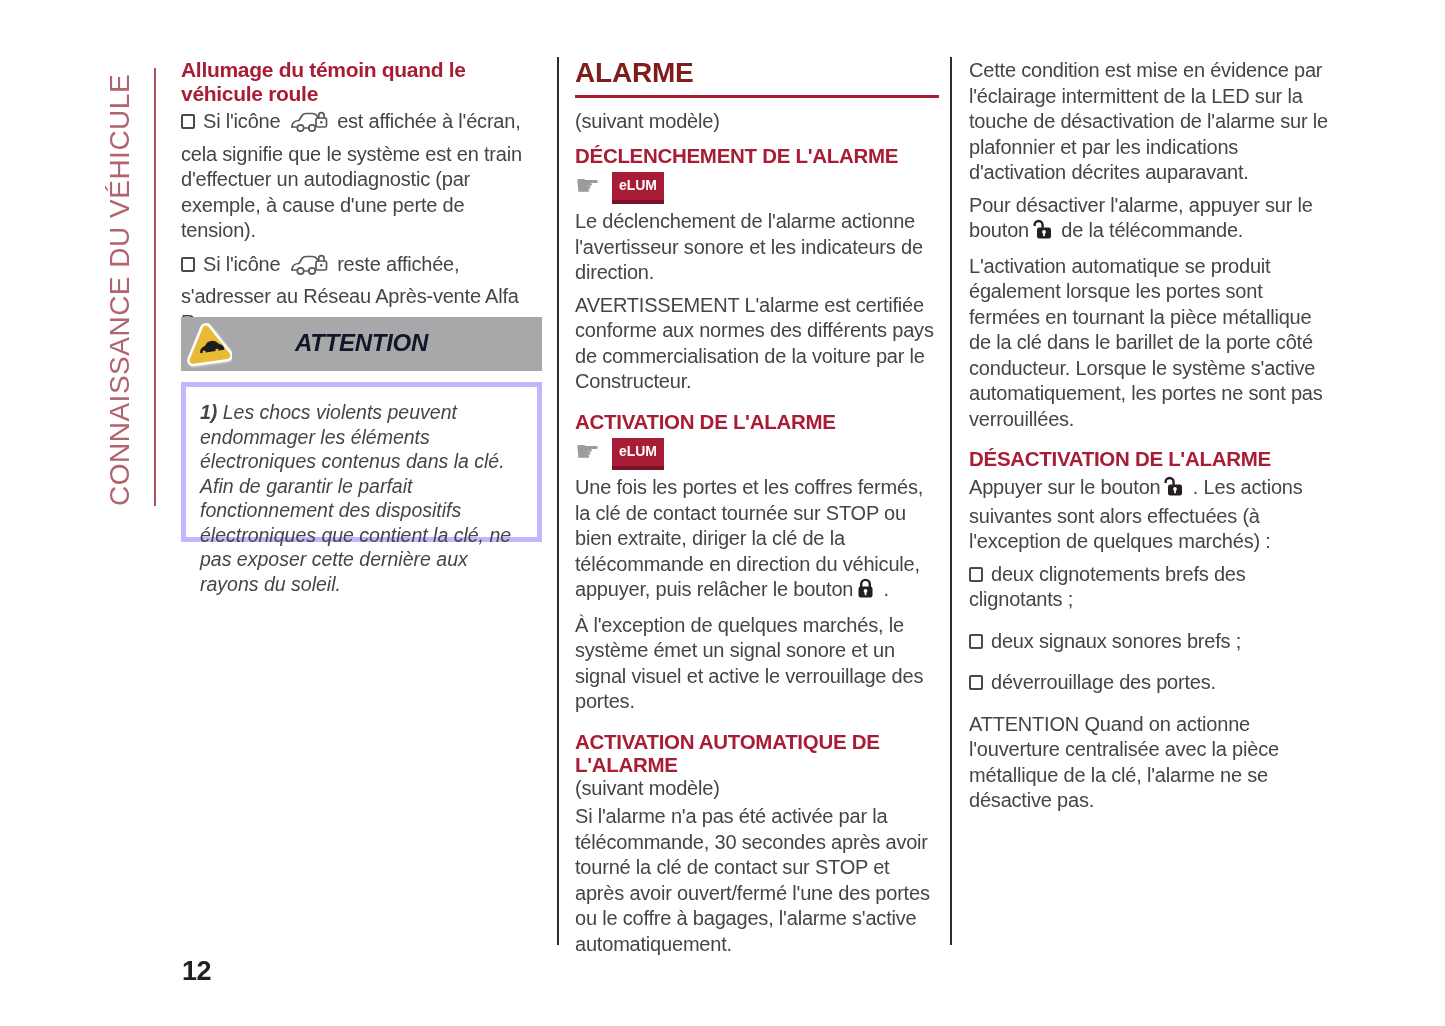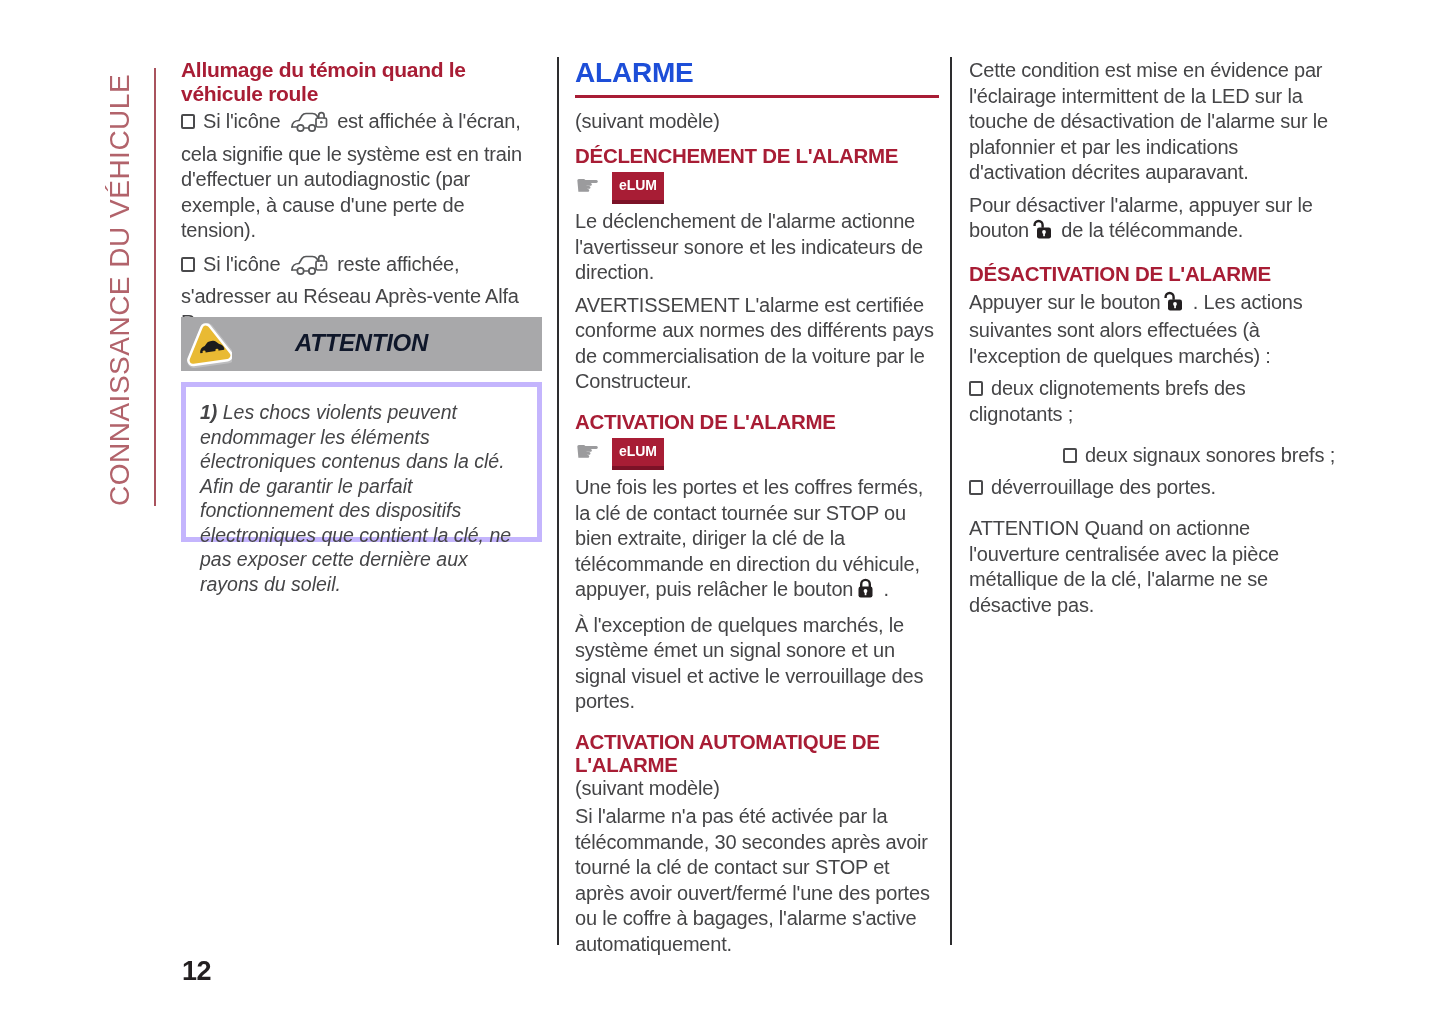--- a/index.html
+++ b/index.html
@@ -20,21 +20,21 @@
   }
 
   .col{position:absolute;top:58px;font-size:20px;line-height:25.5px;letter-spacing:-0.2px;}
   .col1{left:181px;width:361px;}
   .col2{left:575px;width:364px;}
   .col3{left:969px;width:366px;}
 
   p{margin:0 0 7px 0;}
   .sec-head{font-weight:bold;color:#a81d35;font-size:20.5px;letter-spacing:-0.3px;margin:15px 0 5px 0;line-height:23px;}
   .col-head{font-weight:bold;color:#a81d35;font-size:21px;letter-spacing:-0.3px;margin:0 0 2px 0;line-height:24px;}
-  .big-title{font-weight:bold;color:#1d4ed8;font-size:28px;letter-spacing:-0.2px;margin:0 0 11px 0;
+  .big-title{font-weight:bold;color:#7f1d1d;font-size:28px;letter-spacing:-0.2px;margin:0 0 11px 0;
     border-bottom:3.5px solid #a81d35;padding-bottom:7px;line-height:30px;}
   .subtitle{margin:0 0 9px 0;}
   .tight{margin:0 0 3px 0;}
 
   
   .sq{display:inline-block;width:10px;height:11px;border:2.5px solid #4a4a4c;border-radius:2px;margin-right:8px;vertical-align:-1px;}
 
   
   .iconrow{display:flex;align-items:center;gap:12px;margin:3px 0 9px 0;}
   .manicule{color:#9b9b9d;font-size:28px;line-height:22px;}
@@ -162,35 +162,36 @@
     <p>Cette condition est mise en évidence par l'éclairage intermittent de la LED sur la touche de désactivation de l'alarme sur le plafonnier et par les indications d'activation décrites auparavant.</p>
     <p>
       <span>Pour désactiver l'alarme, appuyer sur le bouton</span><span class="lock"><svg width="19" height="21" viewBox="0 0 19 21">
             <path d="M1.6 7 V6 a4 4 0 0 1 8 0 V8.8" fill="none" stroke="#231f20" stroke-width="2.4"></path>
             <rect x="4" y="8.5" width="14" height="11" rx="2.2" fill="#231f20"></rect>
             <circle cx="11" cy="13" r="1.9" fill="#fff"></circle>
             <rect x="10.2" y="13.6" width="1.7" height="3.6" fill="#fff"></rect>
           </svg></span>
       <span>de la télécommande.</span>
     </p>
+    <p>L'activation automatique se produit également lorsque les portes sont fermées en tournant la pièce métallique de la clé dans le barillet de la porte côté conducteur. Lorsque le système s'active automatiquement, les portes ne sont pas verrouillées.</p>
 
     <div class="sec-head">DÉSACTIVATION DE L'ALARME</div>
     <p>
       <span>Appuyer sur le bouton</span><span class="lock"><svg width="19" height="21" viewBox="0 0 19 21">
             <path d="M1.6 7 V6 a4 4 0 0 1 8 0 V8.8" fill="none" stroke="#231f20" stroke-width="2.4"></path>
             <rect x="4" y="8.5" width="14" height="11" rx="2.2" fill="#231f20"></rect>
             <circle cx="11" cy="13" r="1.9" fill="#fff"></circle>
             <rect x="10.2" y="13.6" width="1.7" height="3.6" fill="#fff"></rect>
           </svg></span>
       <span>. Les actions suivantes sont alors effectuées (à l'exception de quelques marchés) :</span>
     </p>
     <p style="margin-bottom:16px;">
       <span class="sq"></span><span>deux clignotements brefs des clignotants ;</span>
     </p>
-    <p style="margin-bottom:6px;text-align:right;">
+    <p style="margin-bottom:16px;">
       <span class="sq"></span><span>deux signaux sonores brefs ;</span>
     </p>
     <p>
       <span class="sq"></span><span>déverrouillage des portes.</span>
     </p>
     <p class="attn-par">ATTENTION Quand on actionne l'ouverture centralisée avec la pièce métallique de la clé, l'alarme ne se désactive pas.</p>
   </div>
 
   <div class="page-number">12</div>
 </div>

